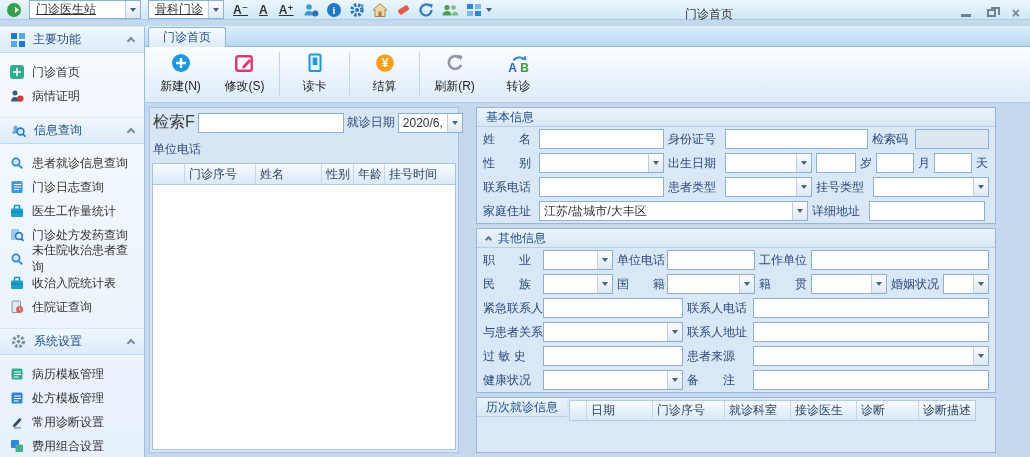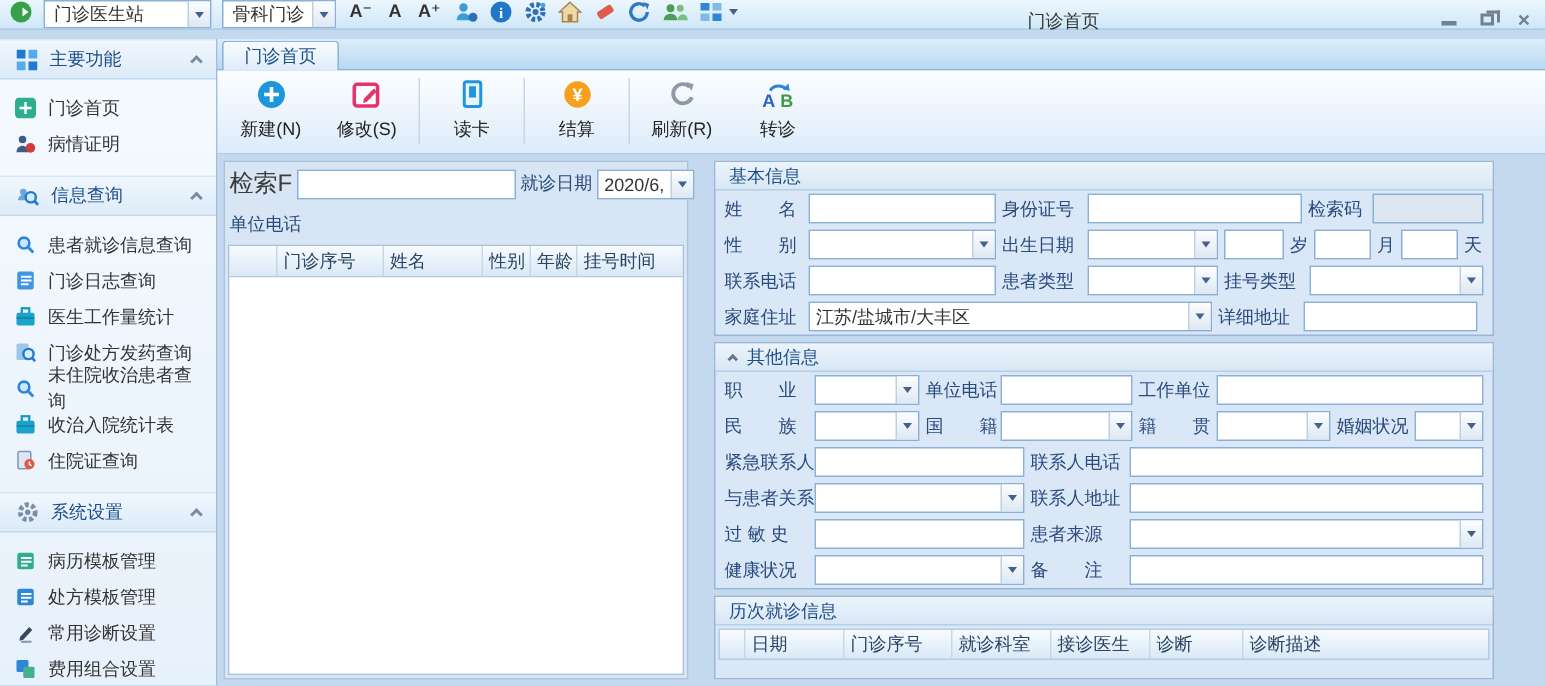--- a/index.html
+++ b/index.html
@@ -9,21 +9,21 @@
     font-family:"Liberation Sans","DejaVu Sans",sans-serif; font-size:12px;
     background:#c5d9ee; color:#333;
   }
   svg { display:block; }
 
   
   .titlebar {
     position:absolute; top:0; left:0; right:0; height:20px;
     background:linear-gradient(#ecf7fd,#cfe7f7);
     border-bottom:1px solid #a9cbe5;
-    display:flex; align-items:flex-start; padding:0 6px; gap:7px;
+    display:flex; align-items:center; padding:0 6px; gap:7px;text-decoration:underline;
   }
   .combo {
     display:flex; align-items:center; background:#fff;
     border:1px solid #8ab0d8; height:19px;
   }
   .combo .cval { padding:0 6px; white-space:nowrap; overflow:hidden; }
   .caret-btn {
     width:15px; height:100%; border-left:1px solid #bccfe4; flex:none;
     background:linear-gradient(#fdfdfe,#dde8f3);
     display:flex; align-items:center; justify-content:center;
@@ -92,21 +92,21 @@
   .th.fx { flex:1; border-right:none;font-family:Liberation Serif, serif; }
   .t-b { flex:1; background:#fff; }
 
   
   .right-col { width:520px; flex:none; display:flex; flex-direction:column; gap:4px; overflow:hidden; }
   .gbox { border:1px solid #9ab5d6; background:#d9e7f6; flex:none; }
   .gbox-h { height:19px; display:flex; align-items:center; gap:7px; padding:0 9px; background:linear-gradient(#ecf4fb,#d8e7f5); border-bottom:1px solid #b8cee5; color:#1d4e89; }
   .frow { height:24px; display:flex; align-items:center; padding:0 6px; gap:4px; }
   .cf { display:flex; align-items:center; background:#fff; border:1px solid #8ab0d8; height:20px; }
   .cf .cval { flex:1; padding:0 4px; white-space:nowrap; overflow:hidden; }
-  .hist { flex:1; display:flex; flex-direction:column; overflow:hidden; }
+  .hist { flex:1; display:flex; flex-direction:row; overflow:hidden; }
   .hist .t-h { margin:2px 2px 0; border:1px solid #b5cbe3; }
 </style>
 </head>
 <body>
 
 <div class="titlebar">
   <span class="tb-ico">
     <svg width="16" height="16">
         <circle cx="8" cy="8" r="7" fill="#36a148"></circle>
         <path d="M5 8h4V5l4 3-4 3V8H5z" fill="#fff"></path>

